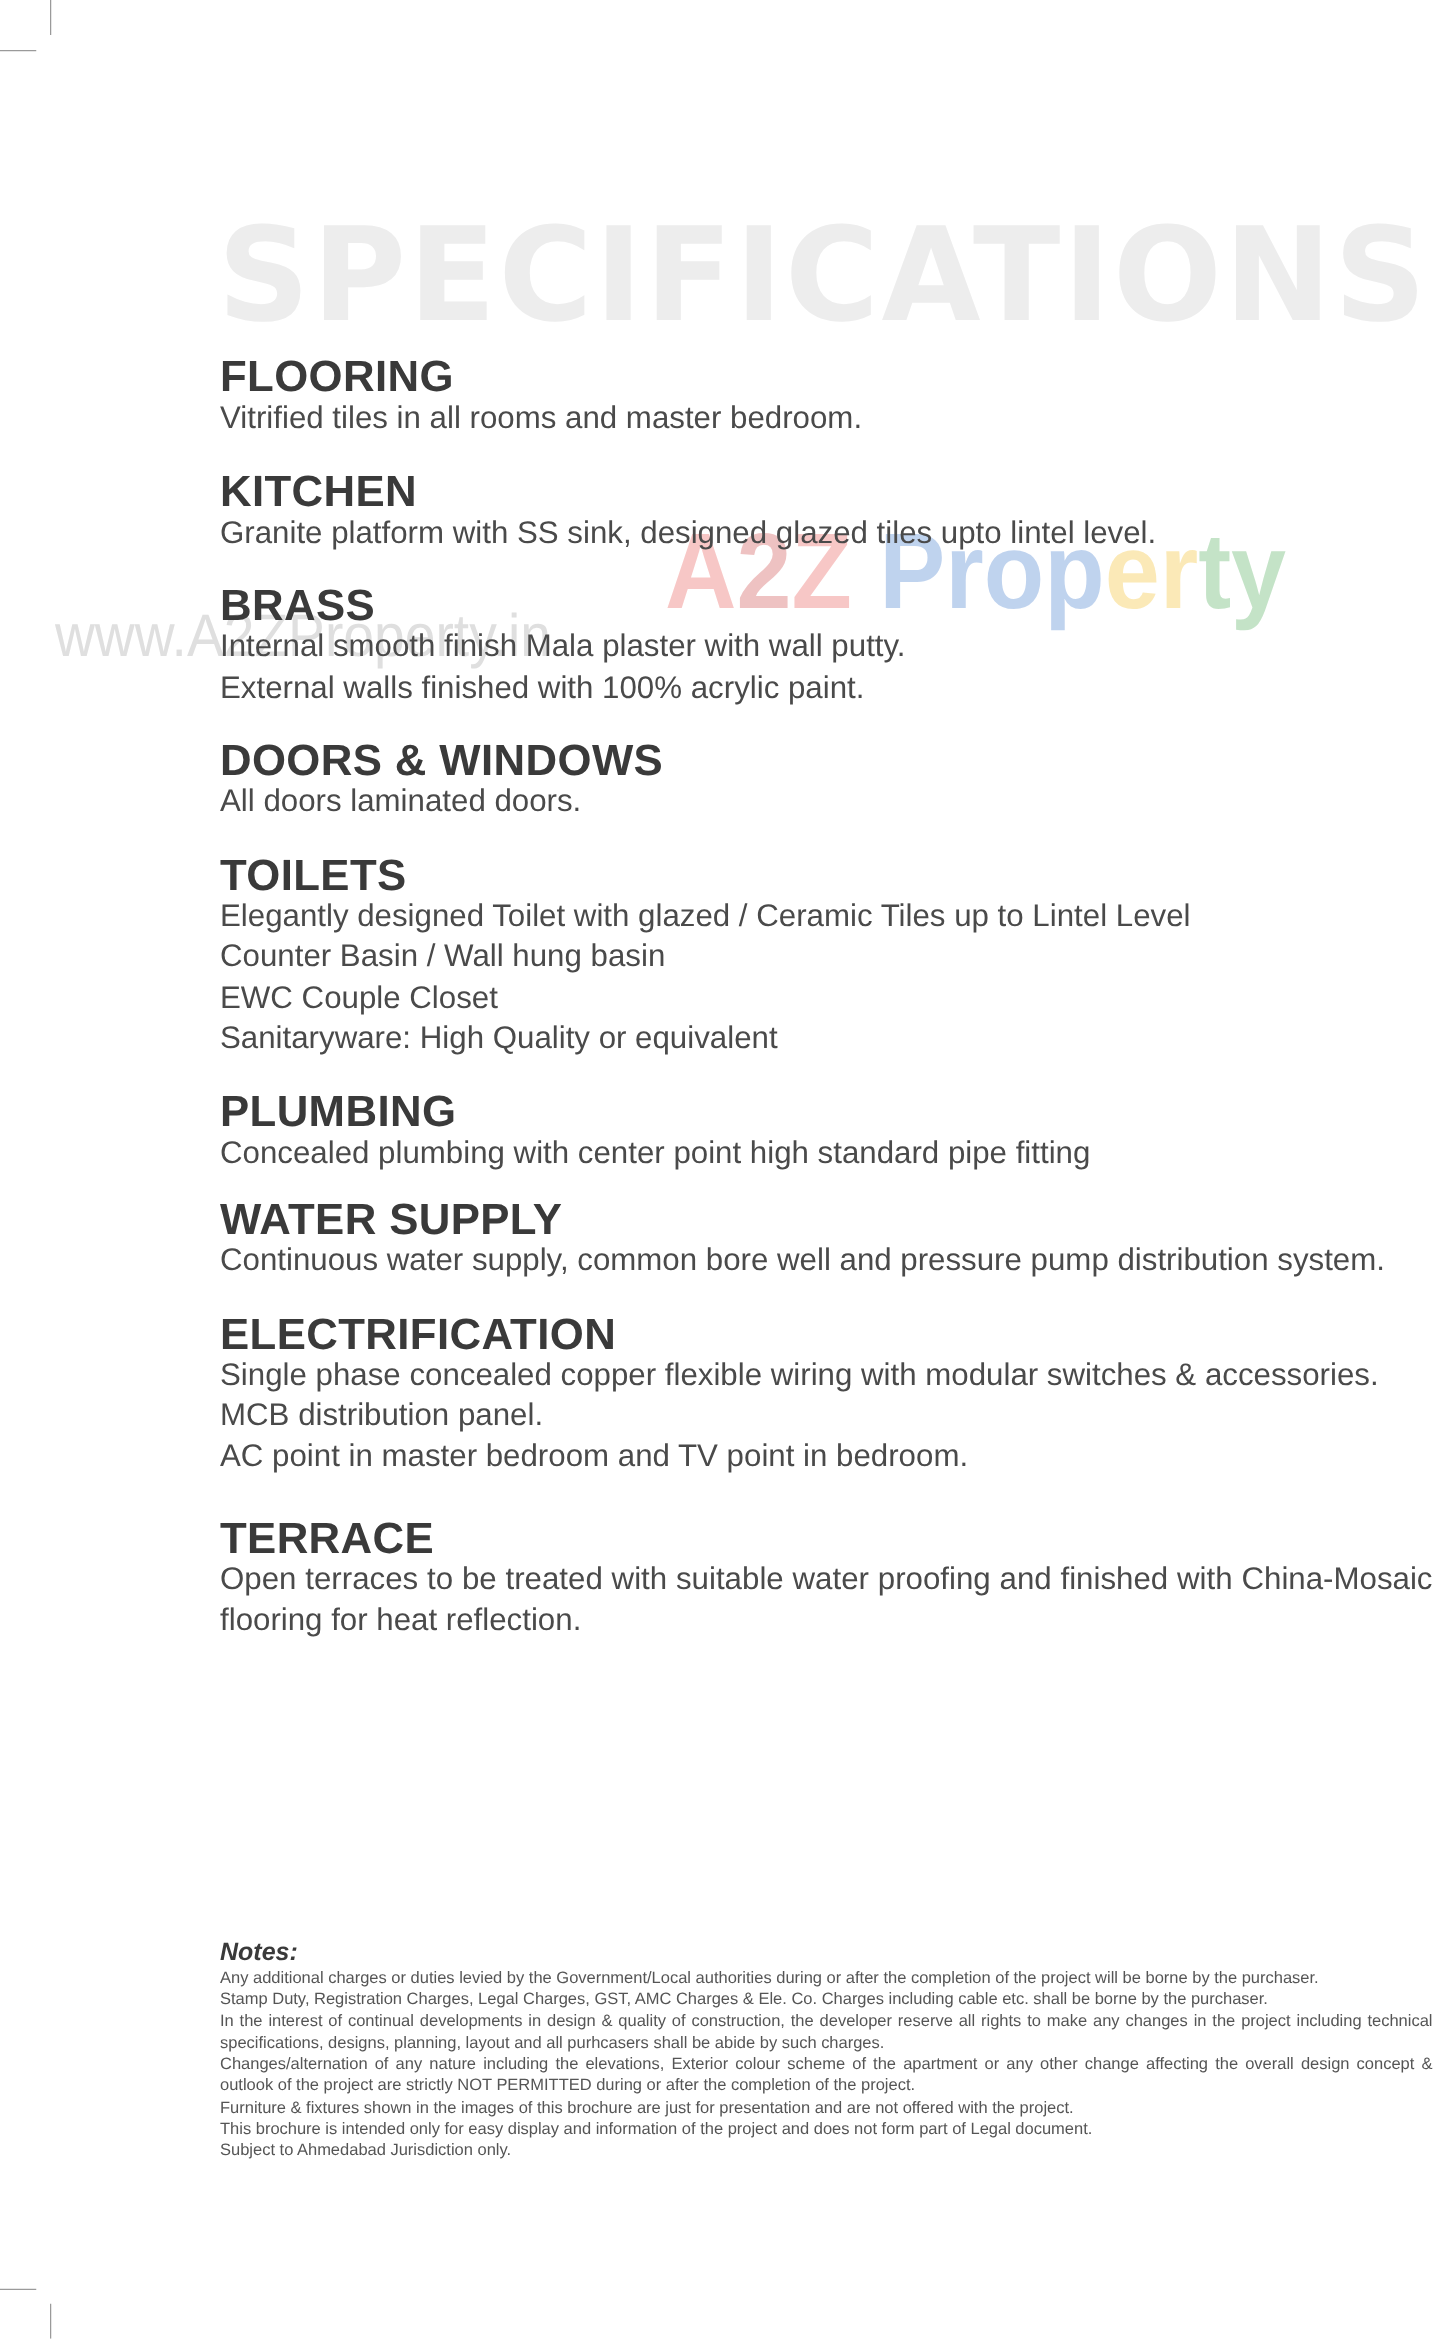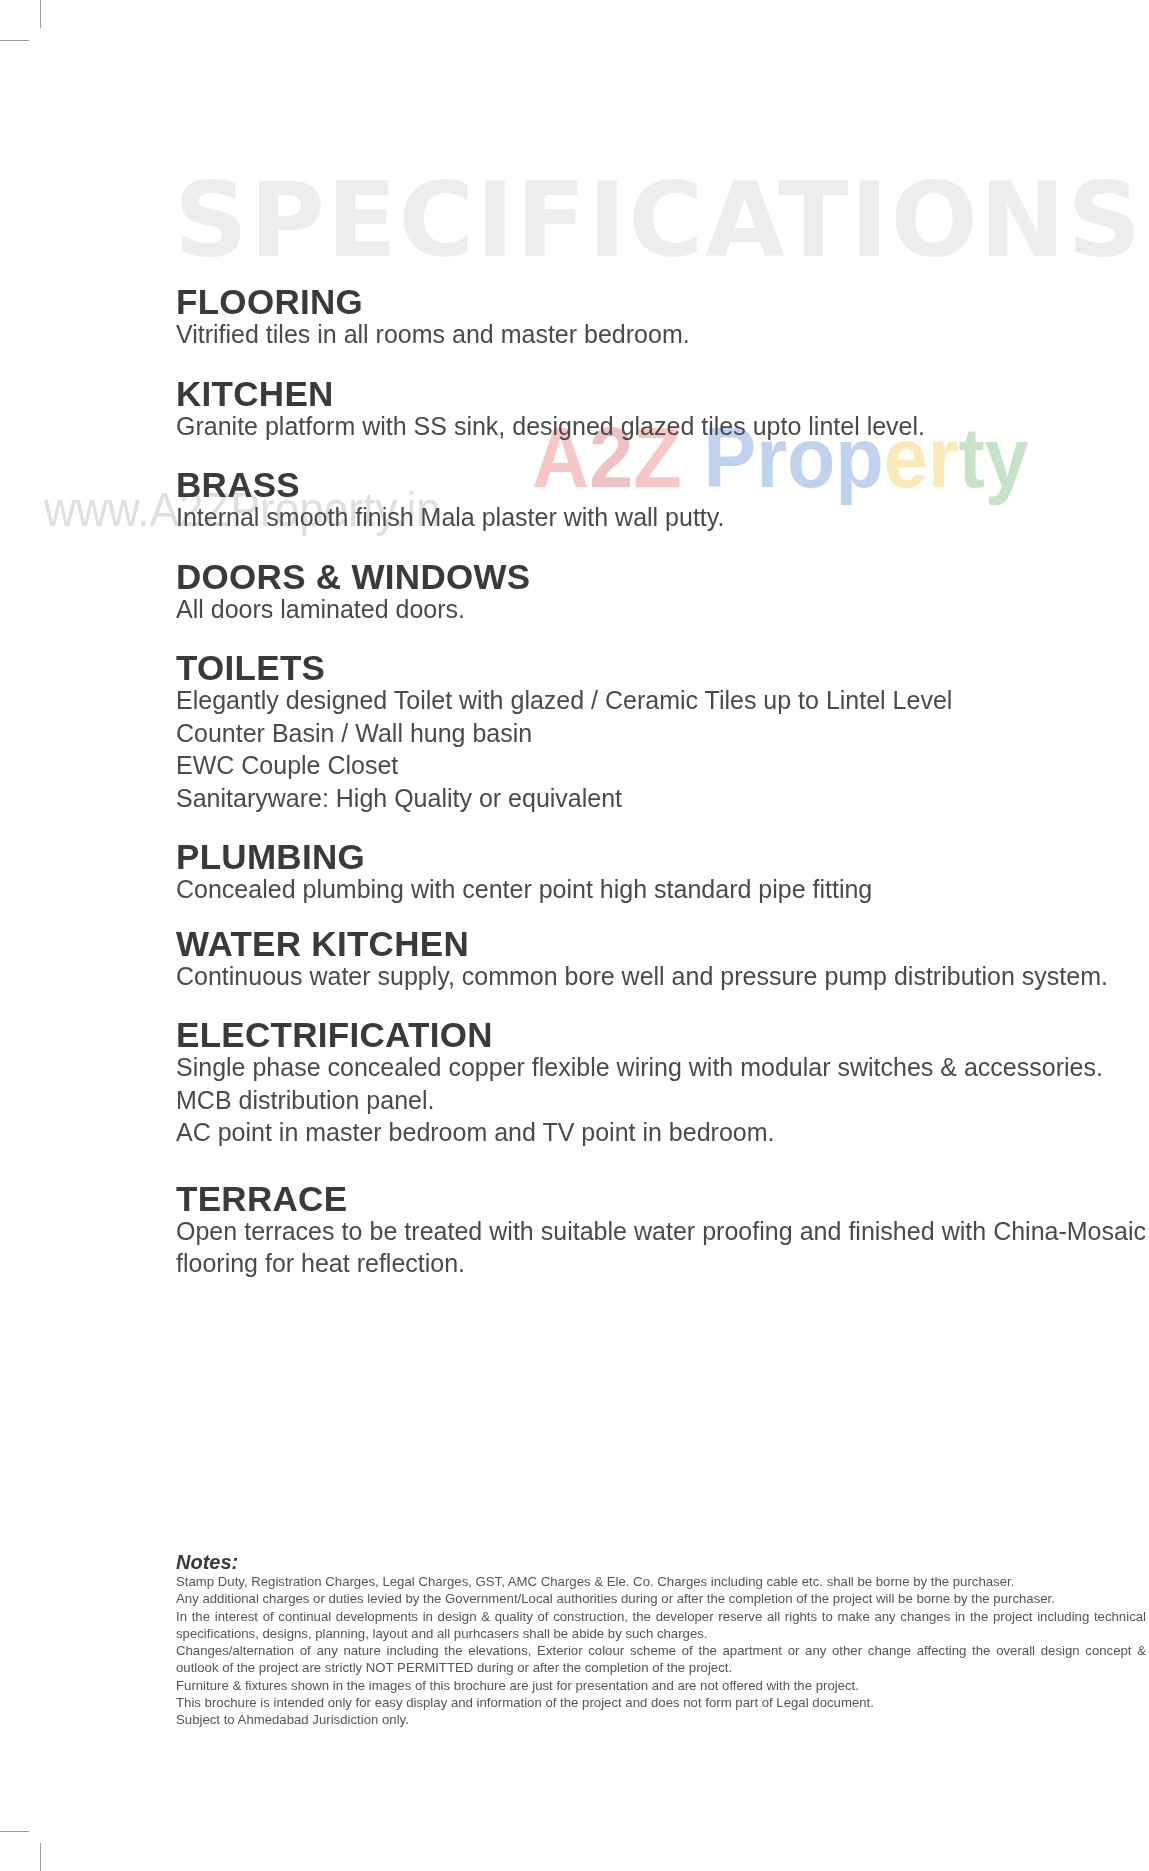--- a/index.html
+++ b/index.html
@@ -80,54 +80,55 @@
     <div class="heading">FLOORING</div>
     <div class="line">Vitrified tiles in all rooms and master bedroom.</div>
   </div>
   <div class="section" style="margin-bottom:27px;">
     <div class="heading">KITCHEN</div>
     <div class="line">Granite platform with SS sink, designed glazed tiles upto lintel level.</div>
   </div>
   <div class="section" style="margin-bottom:27px;">
     <div class="heading">BRASS</div>
     <div class="line">Internal smooth finish Mala plaster with wall putty.</div>
+    <div class="line">External walls finished with 100% acrylic paint.</div>
   </div>
   <div class="section" style="margin-bottom:27px;">
     <div class="heading">DOORS &amp; WINDOWS</div>
     <div class="line">All doors laminated doors.</div>
   </div>
   <div class="section" style="margin-bottom:27px;">
     <div class="heading">TOILETS</div>
     <div class="line">Elegantly designed Toilet with glazed / Ceramic Tiles up to Lintel Level</div>
     <div class="line">Counter Basin / Wall hung basin</div>
     <div class="line">EWC Couple Closet</div>
     <div class="line">Sanitaryware: High Quality or equivalent</div>
   </div>
   <div class="section" style="margin-bottom:22px;">
     <div class="heading">PLUMBING</div>
     <div class="line">Concealed plumbing with center point high standard pipe fitting</div>
   </div>
   <div class="section" style="margin-bottom:27px;">
-    <div class="heading">WATER KITCHEN</div>
+    <div class="heading">WATER SUPPLY</div>
     <div class="line justify">Continuous water supply, common bore well and pressure pump distribution system.</div>
   </div>
   <div class="section" style="margin-bottom:34px;">
     <div class="heading">ELECTRIFICATION</div>
     <div class="line">Single phase concealed copper flexible wiring with modular switches &amp; accessories.</div>
     <div class="line">MCB distribution panel.</div>
     <div class="line">AC point in master bedroom and TV point in bedroom.</div>
   </div>
   <div class="section">
     <div class="heading">TERRACE</div>
     <div class="line justify">Open terraces to be treated with suitable water proofing and finished with China-Mosaic flooring for heat reflection.</div>
   </div>
 </div>
 
 <div class="notes">
   <div class="notes-title">Notes:</div>
+  <div class="note-line">Any additional charges or duties levied by the Government/Local authorities during or after the completion of the project will be borne by the purchaser.</div>
   <div class="note-line">Stamp Duty, Registration Charges, Legal Charges, GST, AMC Charges &amp; Ele. Co. Charges including cable etc. shall be borne by the purchaser.</div>
-  <div class="note-line">Any additional charges or duties levied by the Government/Local authorities during or after the completion of the project will be borne by the purchaser.</div>
   <div class="note-line">In the interest of continual developments in design &amp; quality of construction, the developer reserve all rights to make any changes in the project including technical specifications, designs, planning, layout and all purhcasers shall be abide by such charges.</div>
   <div class="note-line">Changes/alternation of any nature including the elevations, Exterior colour scheme of the apartment or any other change affecting the overall design concept &amp; outlook of the project are strictly NOT PERMITTED during or after the completion of the project.</div>
   <div class="note-line">Furniture &amp; fixtures shown in the images of this brochure are just for presentation and are not offered with the project.</div>
   <div class="note-line">This brochure is intended only for easy display and information of the project and does not form part of Legal document.</div>
   <div class="note-line">Subject to Ahmedabad Jurisdiction only.</div>
 </div>
 
 </body></html>

